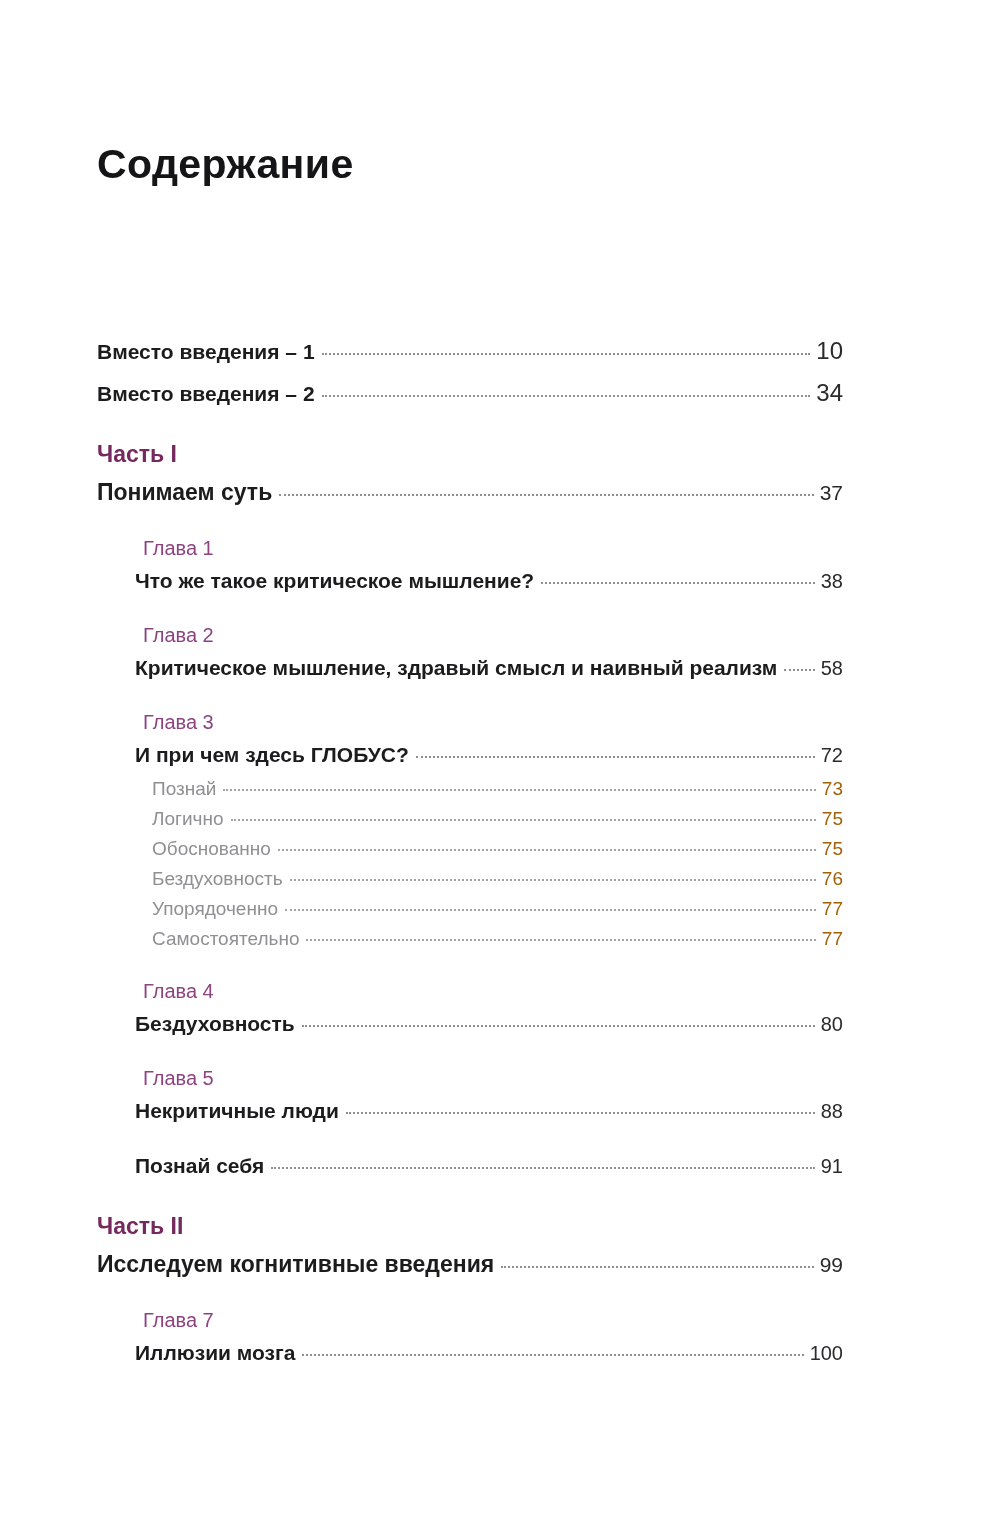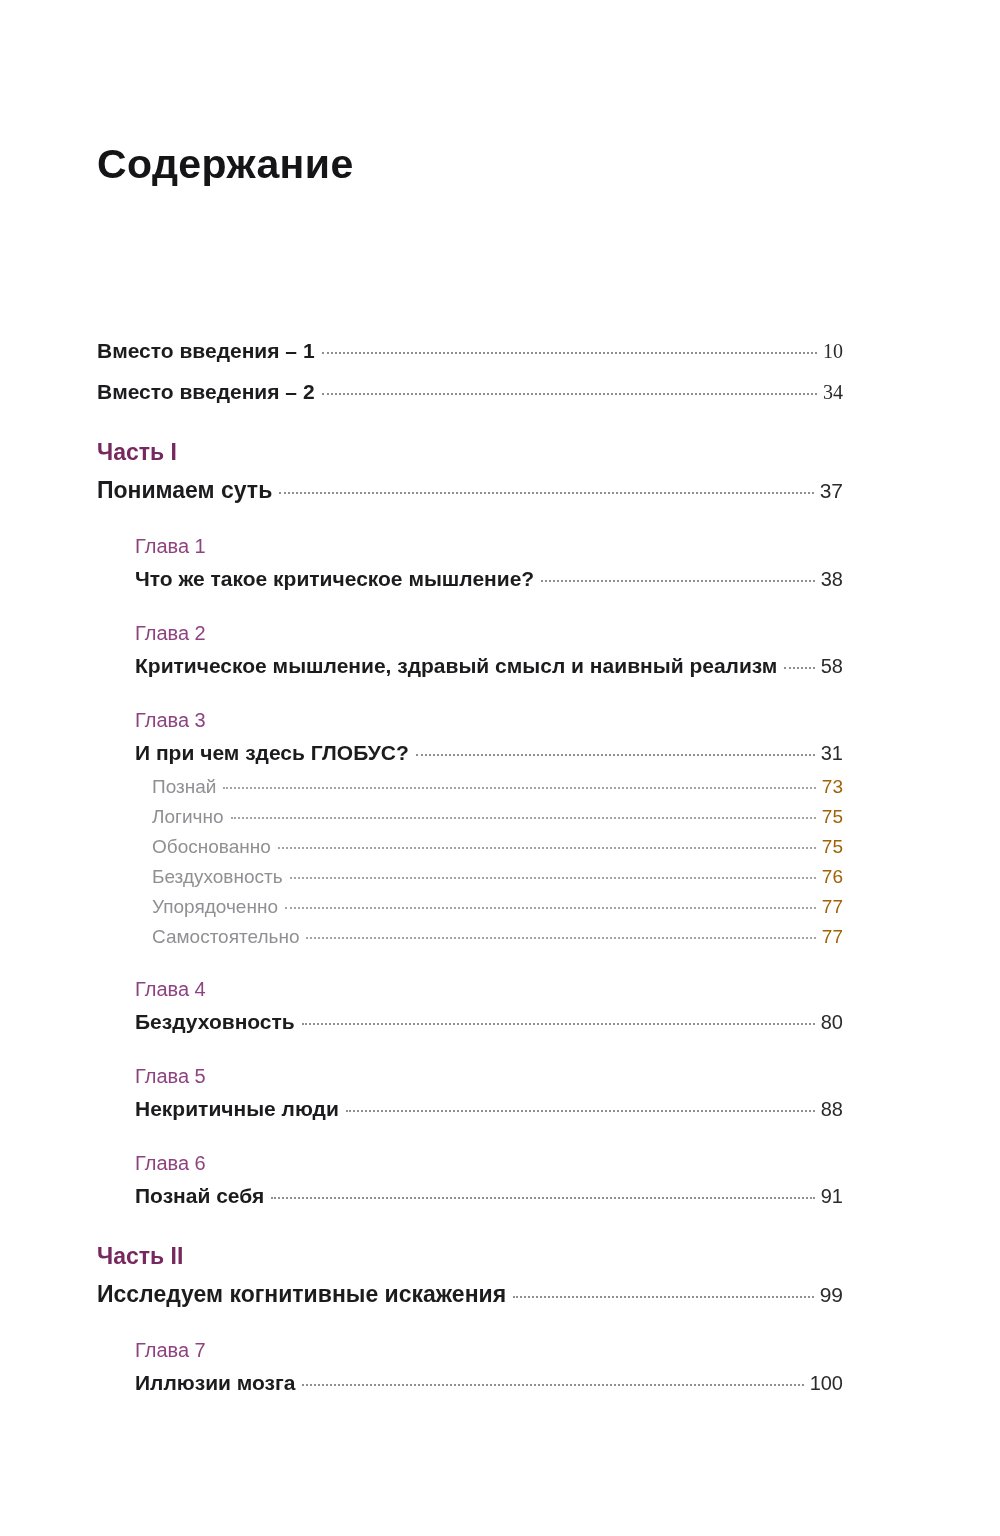--- a/index.html
+++ b/index.html
@@ -37,38 +37,39 @@
     transform: translateY(-4px);
   }
   .row .pg {
     white-space: nowrap;
     font-weight: 400;
     color: #2b2b2e;
   }
 
   
   .row.intro { font-size: 21px; line-height: 26px; font-weight: 700; margin-bottom: 15px; }
-  .row.intro .pg { font-size: 20px; font-family: Liberation Serif, serif; }
+  .row.intro .pg { font-size: 24px; }
 
   
   .part { margin-top: 33px; }
   .part-heading {
     font-size: 23px; line-height: 28px; font-weight: 700;
     color: var(--part-color, #76295f);
     margin-bottom: 10px;
   }
   .row.part-title { font-size: 23px; line-height: 28px; font-weight: 700; }
   .row.part-title .pg { font-size: 21px; }
 
   
   .chapter { margin-top: 29px; padding-left: 38px; }
   .chapter-heading {
     font-size: 20px; line-height: 25px; font-weight: 400;
     color: var(--chapter-color, #8d4380);
     margin-bottom: 7px;
+    margin-left: 8px;
   }
   .row.chapter-title { font-size: 21px; line-height: 26px; font-weight: 700; }
   .row.chapter-title .pg { font-size: 20px; }
 
   
   .subs { margin-top: 9px; padding-left: 17px; margin-bottom: 2px; }
   .row.sub {
     font-size: 19px; line-height: 23px; font-weight: 400;
     color: var(--sub-color, #8f9093);
     margin-top: 7px;
@@ -114,21 +115,21 @@
           <span class="lbl">Критическое мышление, здравый смысл и наивный реализм</span>
           <span class="leader"></span>
           <span class="pg">58</span>
         </div>
       </div>
       <div class="chapter">
         <div class="chapter-heading">Глава 3</div>
         <div class="row chapter-title">
           <span class="lbl">И при чем здесь ГЛОБУС?</span>
           <span class="leader"></span>
-          <span class="pg">31</span>
+          <span class="pg">72</span>
         </div>
         <div class="subs">
           <div class="row sub">
             <span class="lbl">Познай</span>
             <span class="leader"></span>
             <span class="pg">73</span>
           </div>
           <div class="row sub">
             <span class="lbl">Логично</span>
             <span class="leader"></span>
@@ -166,31 +167,30 @@
       </div>
       <div class="chapter">
         <div class="chapter-heading">Глава 5</div>
         <div class="row chapter-title">
           <span class="lbl">Некритичные люди</span>
           <span class="leader"></span>
           <span class="pg">88</span>
         </div>
       </div>
       <div class="chapter">
-        <div class="chapter-heading">Глава 6</div>
         <div class="row chapter-title">
           <span class="lbl">Познай себя</span>
           <span class="leader"></span>
           <span class="pg">91</span>
         </div>
       </div>
       <div class="part">
         <div class="part-heading">Часть II</div>
         <div class="row part-title">
-          <span class="lbl">Исследуем когнитивные искажения</span>
+          <span class="lbl">Исследуем когнитивные введения</span>
           <span class="leader"></span>
           <span class="pg">99</span>
         </div>
       </div>
       <div class="chapter">
         <div class="chapter-heading">Глава 7</div>
         <div class="row chapter-title">
           <span class="lbl">Иллюзии мозга</span>
           <span class="leader"></span>
           <span class="pg">100</span>

